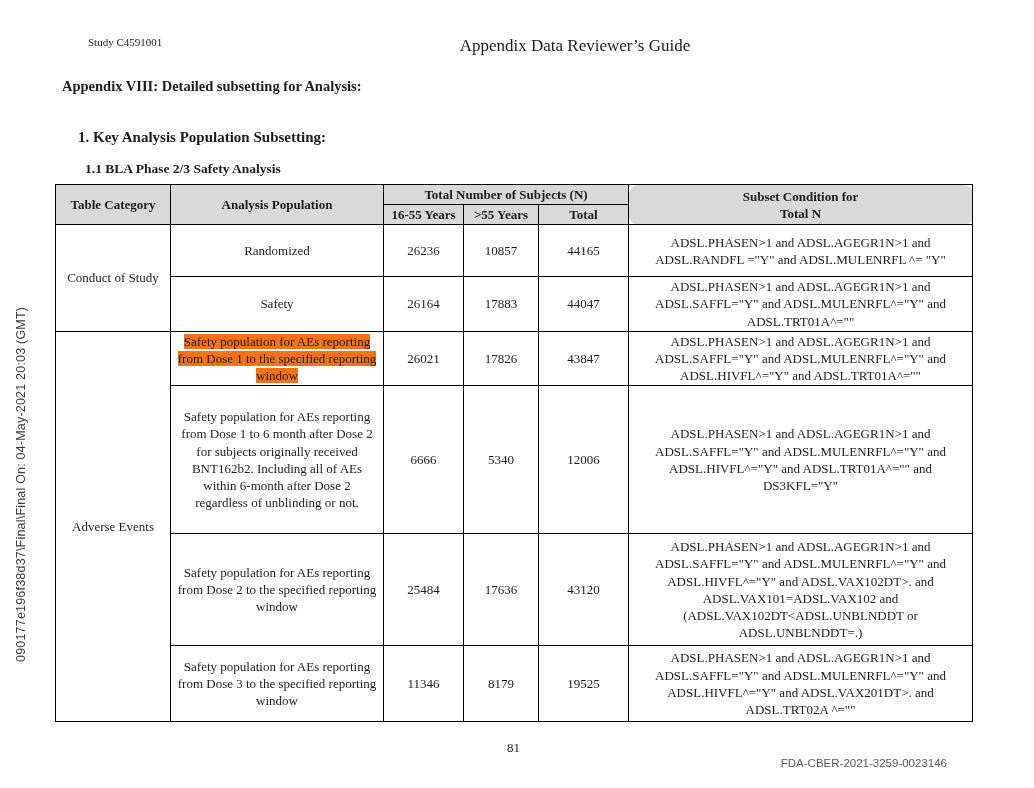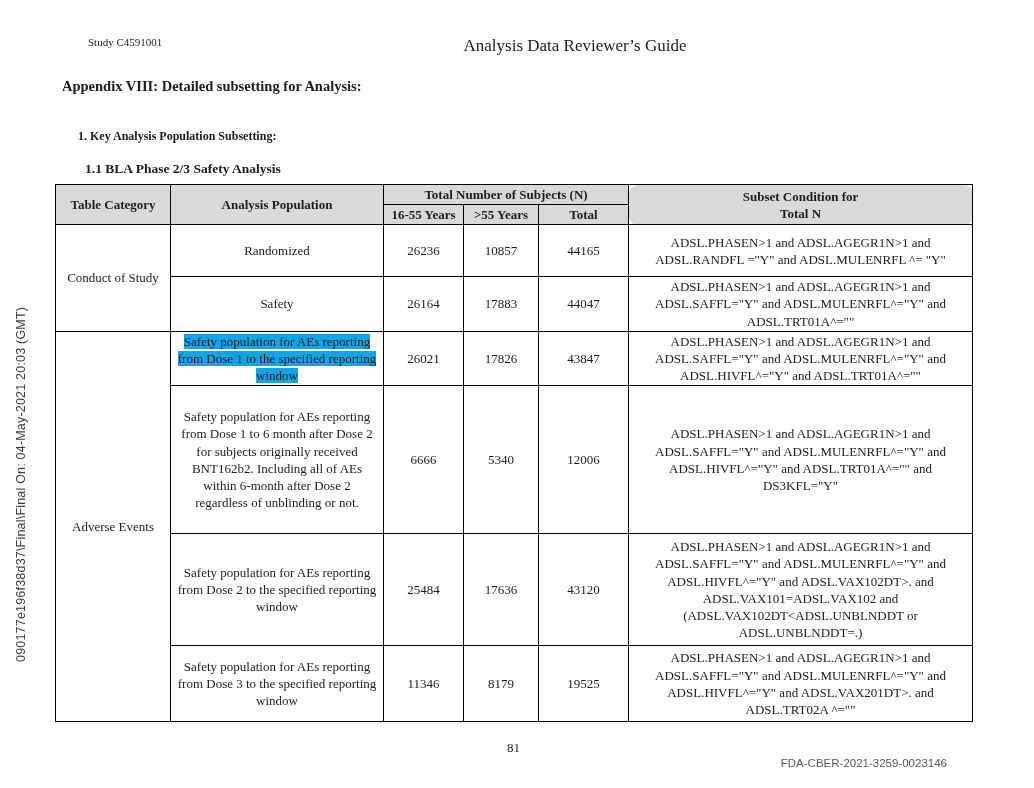--- a/index.html
+++ b/index.html
@@ -35,21 +35,21 @@
   .hdr-right {
     position: absolute; left: 360px; top: 36px; width: 430px;
     text-align: center; font-size: 17px;
   }
   .appendix-title {
     position: absolute; left: 62px; top: 78px;
     font-size: 14.5px; font-weight: bold;
   }
   .section-title {
     position: absolute; left: 78px; top: 129px;
-    font-size: 12px; font-weight: bold;
+    font-size: 15px; font-weight: bold;
   }
   .subsection-title {
     position: absolute; left: 85px; top: 161px;
     font-size: 13.5px; font-weight: bold; text-align: center;
   }
 
   
   table.subset {
     position: absolute; left: 55px; top: 184px;
     width: 917px;
@@ -77,42 +77,42 @@
   th.cond-hdr { white-space: pre-line; border-radius: 9px; }
   tr.hdr-a { height: 19px; }
   tr.hdr-b { height: 17px; }
   tr.r1 { height: 52px; }
   tr.r2 { height: 48px; }
   tr.r3 { height: 53px; }
   tr.r4 { height: 148px; }
   tr.r5 { height: 112px; }
   tr.r6 { height: 76px; }
   td.cat { vertical-align: middle; }
-  .hl { background: #0ea5e9; }
+  .hl { background: #f97316; }
 
   
   .page-number {
     position: absolute; left: 55px; top: 740px; width: 917px;
     text-align: center; font-size: 13px;
   }
   .footer-code {
     position: absolute; right: 87px; top: 757px;
     font-family: "Liberation Sans", sans-serif;
     font-size: 11.5px; color: #595959;
   }
 </style>
 </head>
 <body>
 
 <div class="page">
 
   <div class="sidebar-text">090177e196f38d37\Final\Final On: 04-May-2021 20:03 (GMT)</div>
 
   <div class="hdr-left">Study C4591001</div>
-  <div class="hdr-right">Analysis Data Reviewer’s Guide</div>
+  <div class="hdr-right">Appendix Data Reviewer’s Guide</div>
 
   <div class="appendix-title">Appendix VIII: Detailed subsetting for Analysis:</div>
   <div class="section-title">1. Key Analysis Population Subsetting:</div>
   <div class="subsection-title">1.1 BLA Phase 2/3 Safety Analysis</div>
 
   <table class="subset">
     <colgroup>
       <col style="width:115px">
       <col style="width:213px">
       <col style="width:80px">

